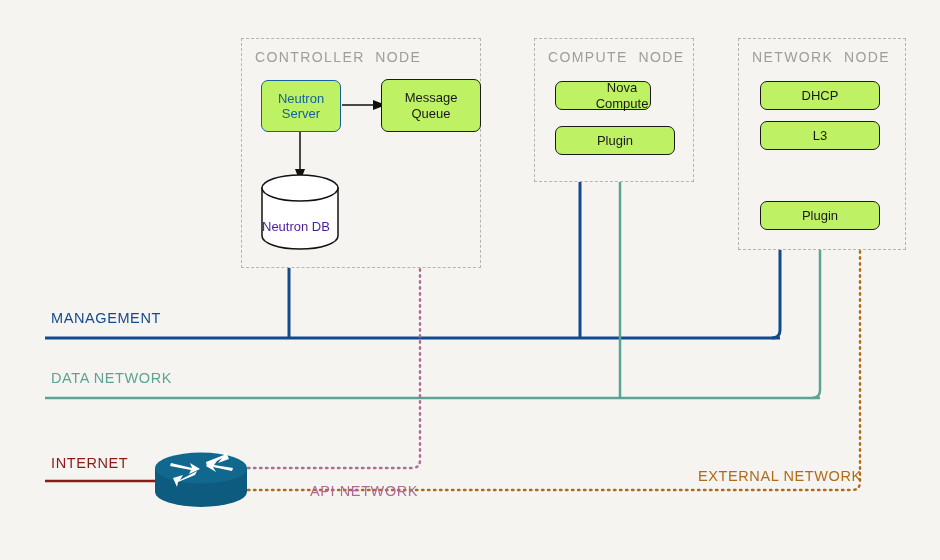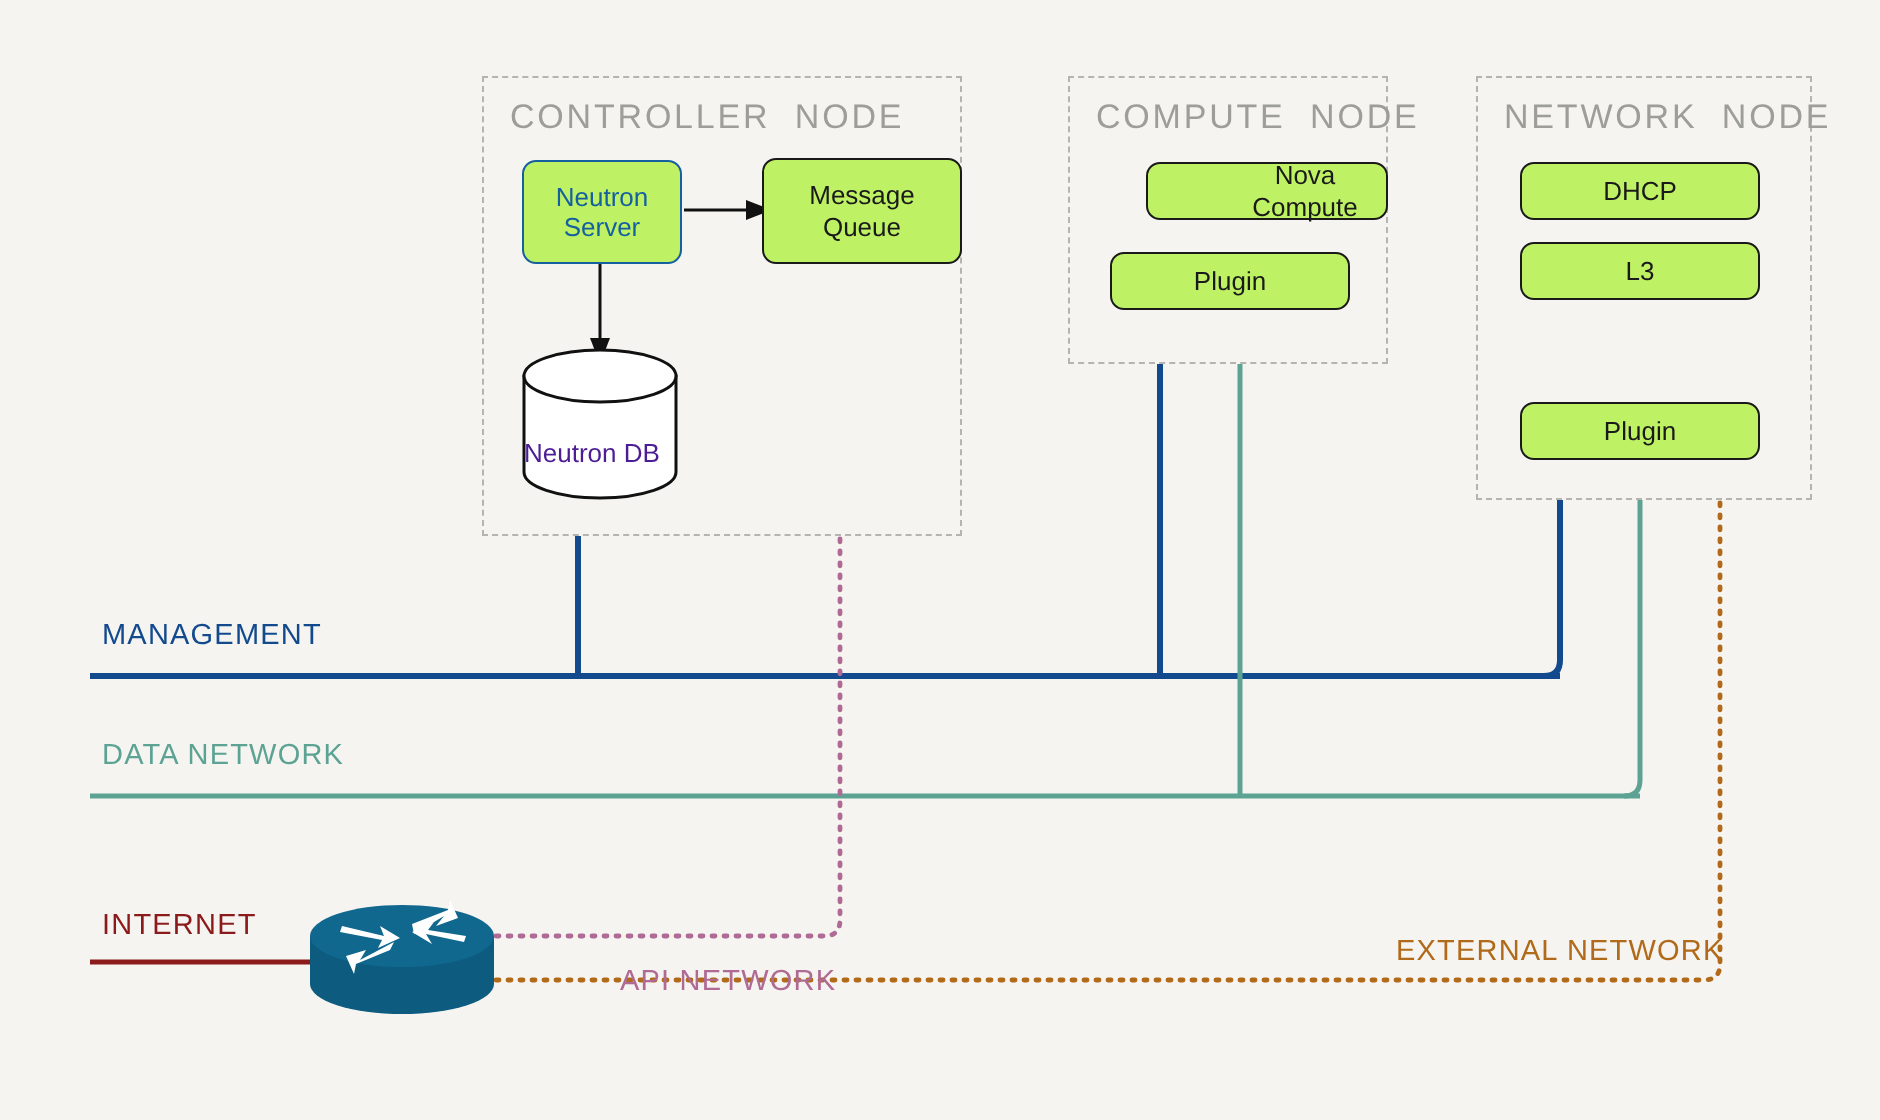--- a/index.html
+++ b/index.html
@@ -30,21 +30,21 @@
   .node-group {
     position: absolute;
     border: 1px dashed #b5b5b0;
     background: transparent;
     box-sizing: border-box;
   }
   .node-title {
     position: absolute;
     top: 10px;
     left: 13px;
-    font-size: 17px;
+    font-size: 14px;
     letter-spacing: 1.4px;
     color: #9d9d99;
     white-space: pre;
   }
 
   
   .svc-box {
     position: absolute;
     box-sizing: border-box;
     background: #bef264;
@@ -158,21 +158,21 @@
   </div>
   <div class="svc-box accent" style="left:261px; top:80px; width:80px; height:52px; white-space:pre;">Neutron
 Server</div>
   <div class="svc-box" style="left:381px; top:79px; width:100px; height:53px; white-space:pre;">Message
 Queue</div>
   <div class="db-label" style="left:262px; top:219px; width:76px;">Neutron DB</div>
 
   <div class="node-group" style="left:534px; top:38px; width:160px; height:144px;">
     <div class="node-title">COMPUTE  NODE</div>
   </div>
-  <div class="svc-box" style="left:573px; top:81px; width:121px; height:29px;padding-left:38px;">Nova Compute</div>
+  <div class="svc-box" style="left:555px; top:81px; width:96px; height:29px;padding-left:38px;">Nova Compute</div>
   <div class="svc-box" style="left:555px; top:126px; width:120px; height:29px;">Plugin</div>
 
   <div class="node-group" style="left:738px; top:38px; width:168px; height:212px;">
     <div class="node-title">NETWORK  NODE</div>
   </div>
   <div class="svc-box" style="left:760px; top:81px; width:120px; height:29px;">DHCP</div>
   <div class="svc-box" style="left:760px; top:121px; width:120px; height:29px;">L3</div>
   <div class="svc-box" style="left:760px; top:201px; width:120px; height:29px;">Plugin</div>
 
   <div class="net-label mgmt" style="left:51px; top:310px;">MANAGEMENT</div>

